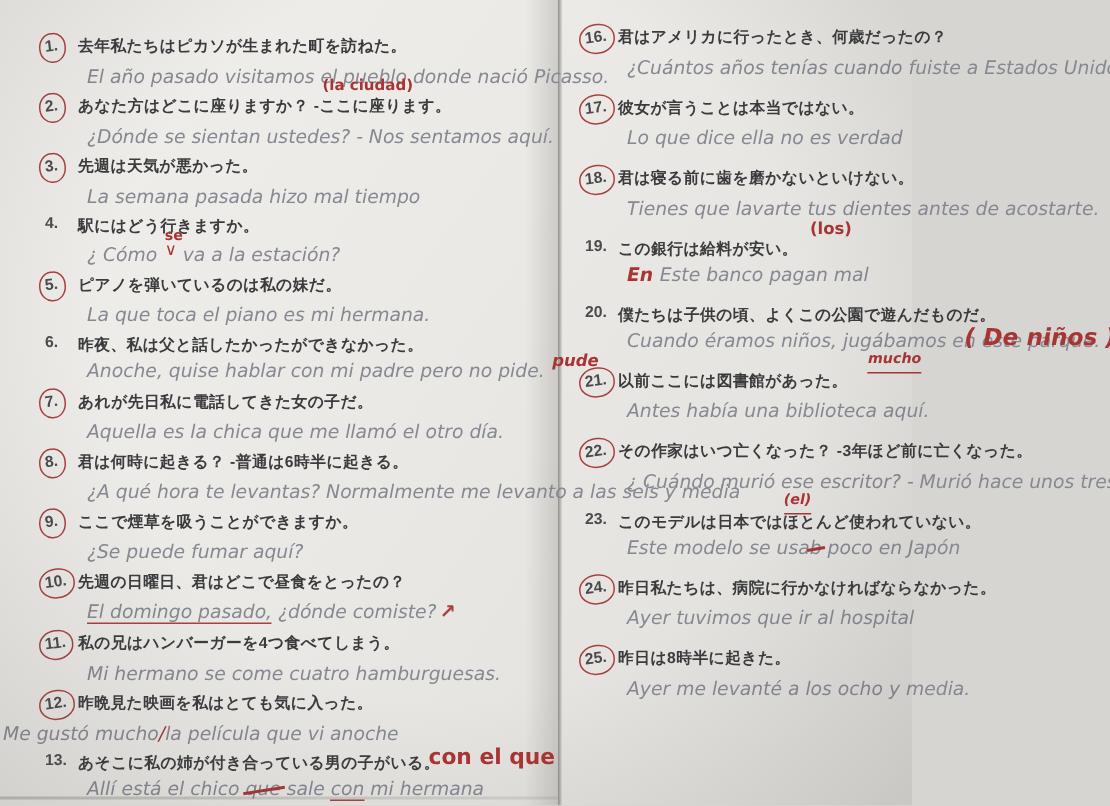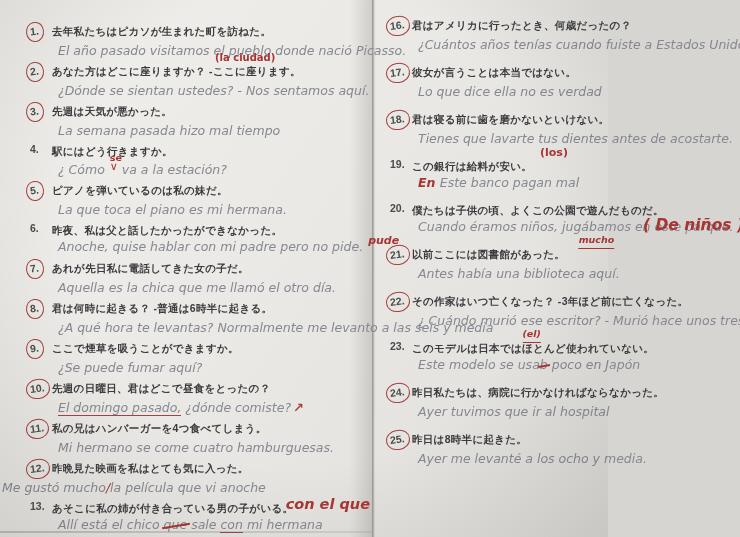--- a/index.html
+++ b/index.html
@@ -47,21 +47,21 @@
   .seg-ins{display:inline-block;position:relative;width:13px;height:14px;vertical-align:baseline;}
   .seg-ins .ins-t{position:absolute;top:-10px;left:1px;font-size:9.5px;font-weight:700;color:#a83434;font-style:normal;}
   .seg-ins .ins-c{position:absolute;top:-1px;left:1px;font-size:11px;color:#a83434;font-style:normal;}
   .seg-subwrap{position:relative;display:inline-block;}
   .seg-subwrap .sub-t{position:absolute;left:50%;transform:translateX(-50%);top:100%;margin-top:-3px;
     color:#a83434;font-size:9.5px;font-weight:700;white-space:nowrap;border-bottom:1px solid #a83434;}
 
   .note{position:absolute;color:#a83434;font-weight:600;font-family:"DejaVu Sans",sans-serif;white-space:nowrap;z-index:3;}
   .note.above-mid{top:-10px;left:185px;font-size:10px;}
   .note.above-note{top:-11px;left:150px;font-size:11px;}
-  .note.big-above-right{top:-3px;right:-4px;font-size:14.5px;font-style:italic;}
+  .note.big-above-right{top:-3px;right:-4px;font-size:14.5px;}
   .note.big-right{top:15px;right:-14px;font-size:15.5px;font-style:italic;}
 </style>
 </head>
 <body>
 
 <div class="photo">
   <div class="fold-shade"></div>
   <div class="fold-line"></div>
   <div class="bottom-edge"></div>
   <div class="col col-left" id="col-left">

